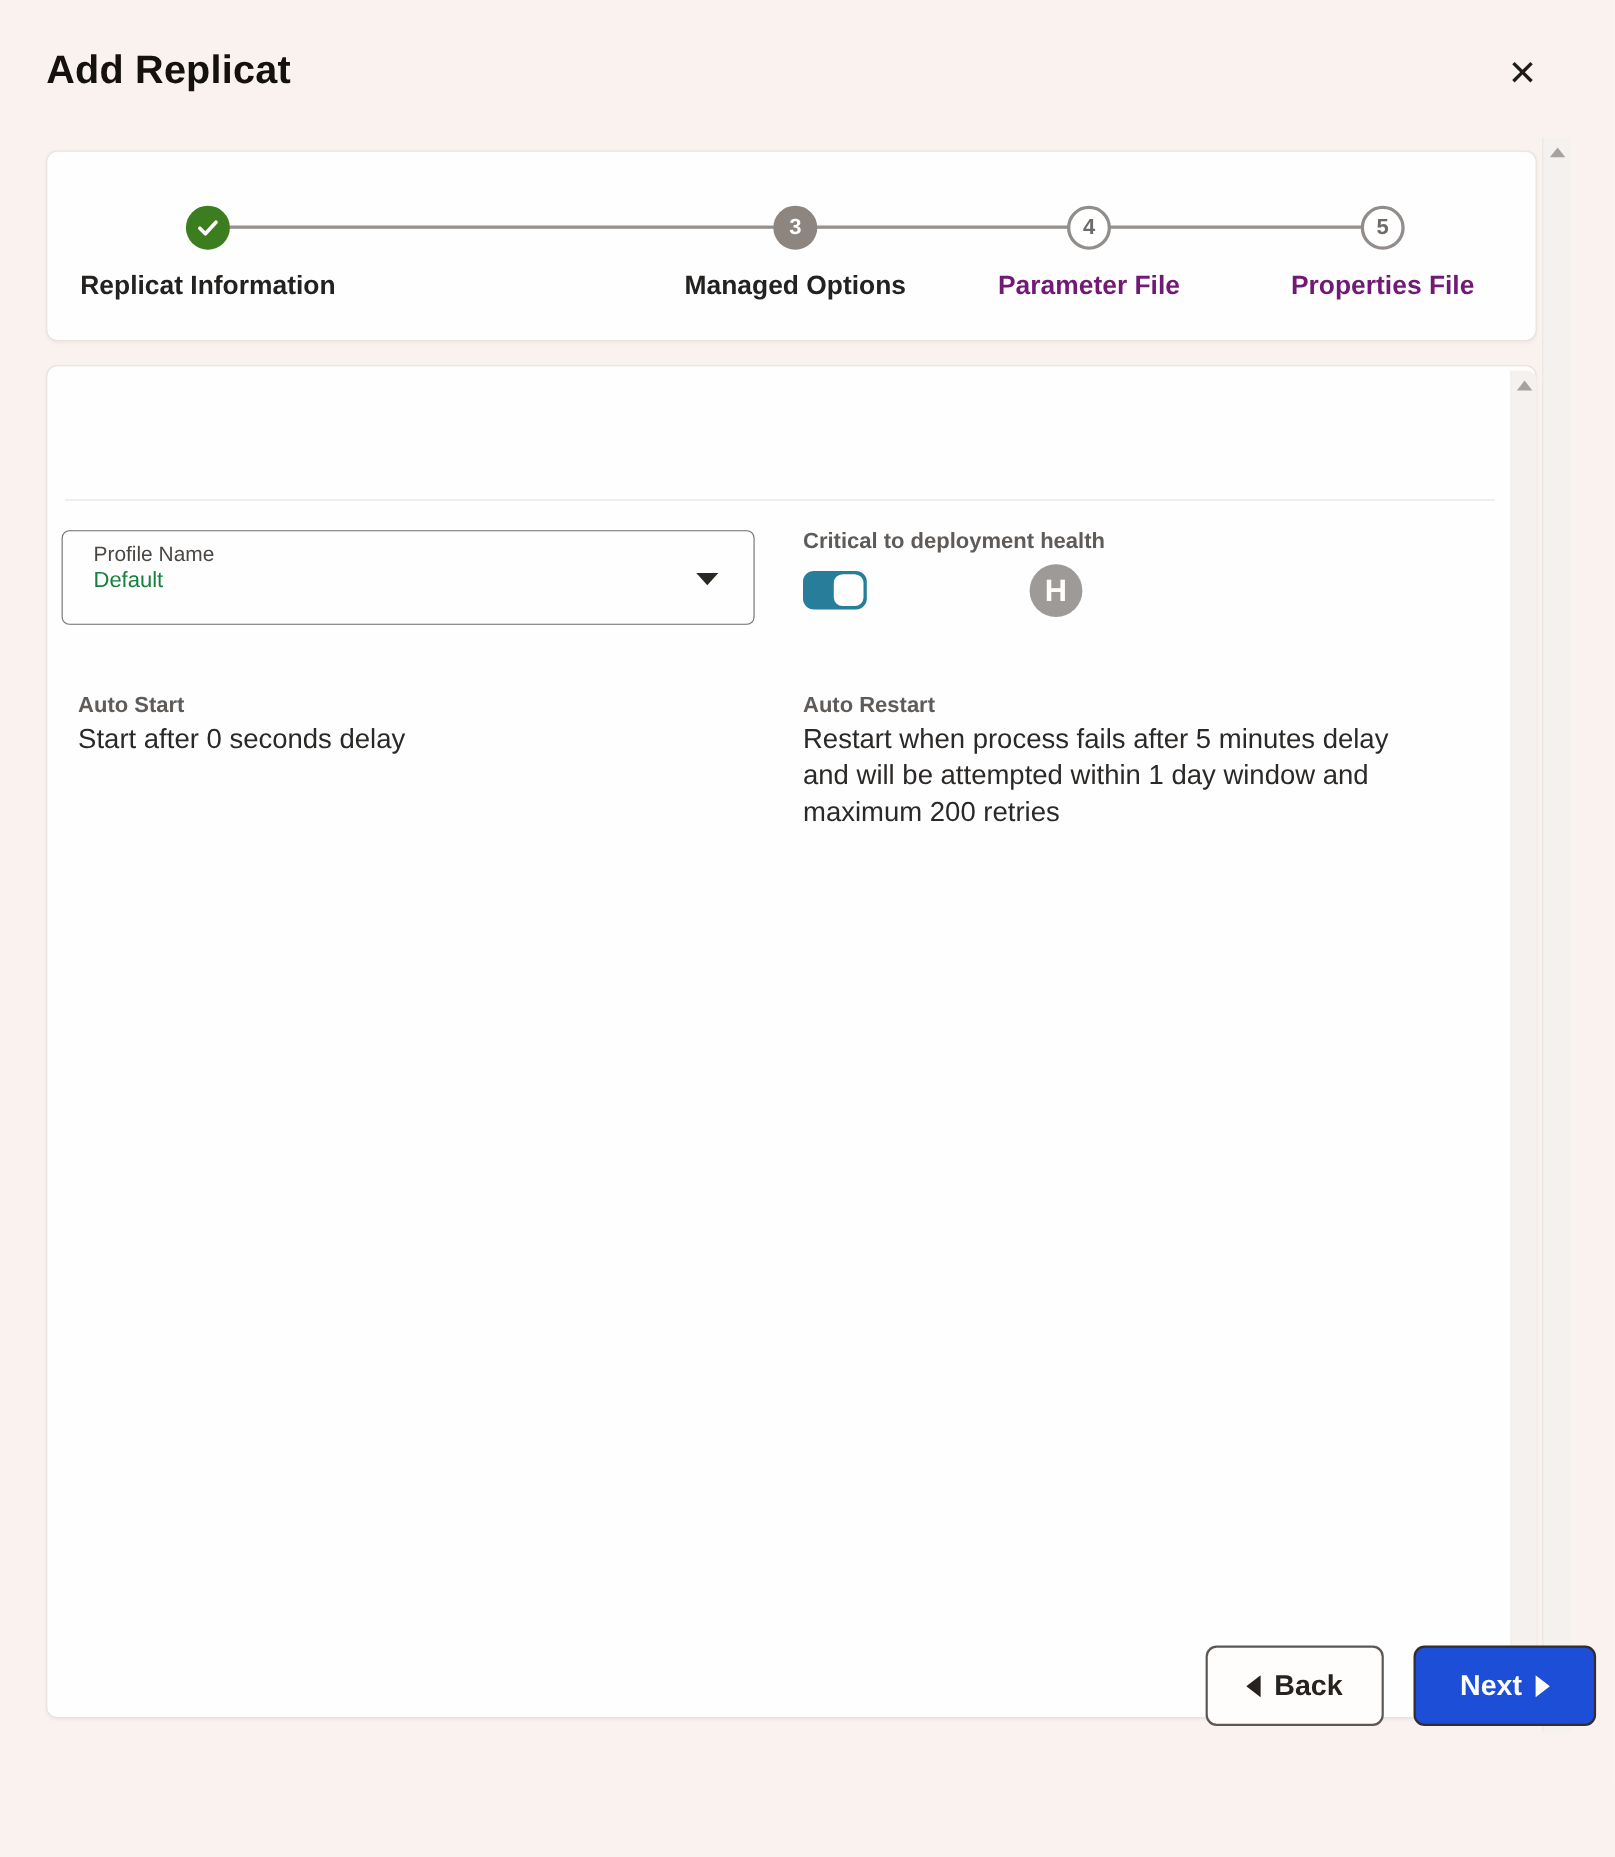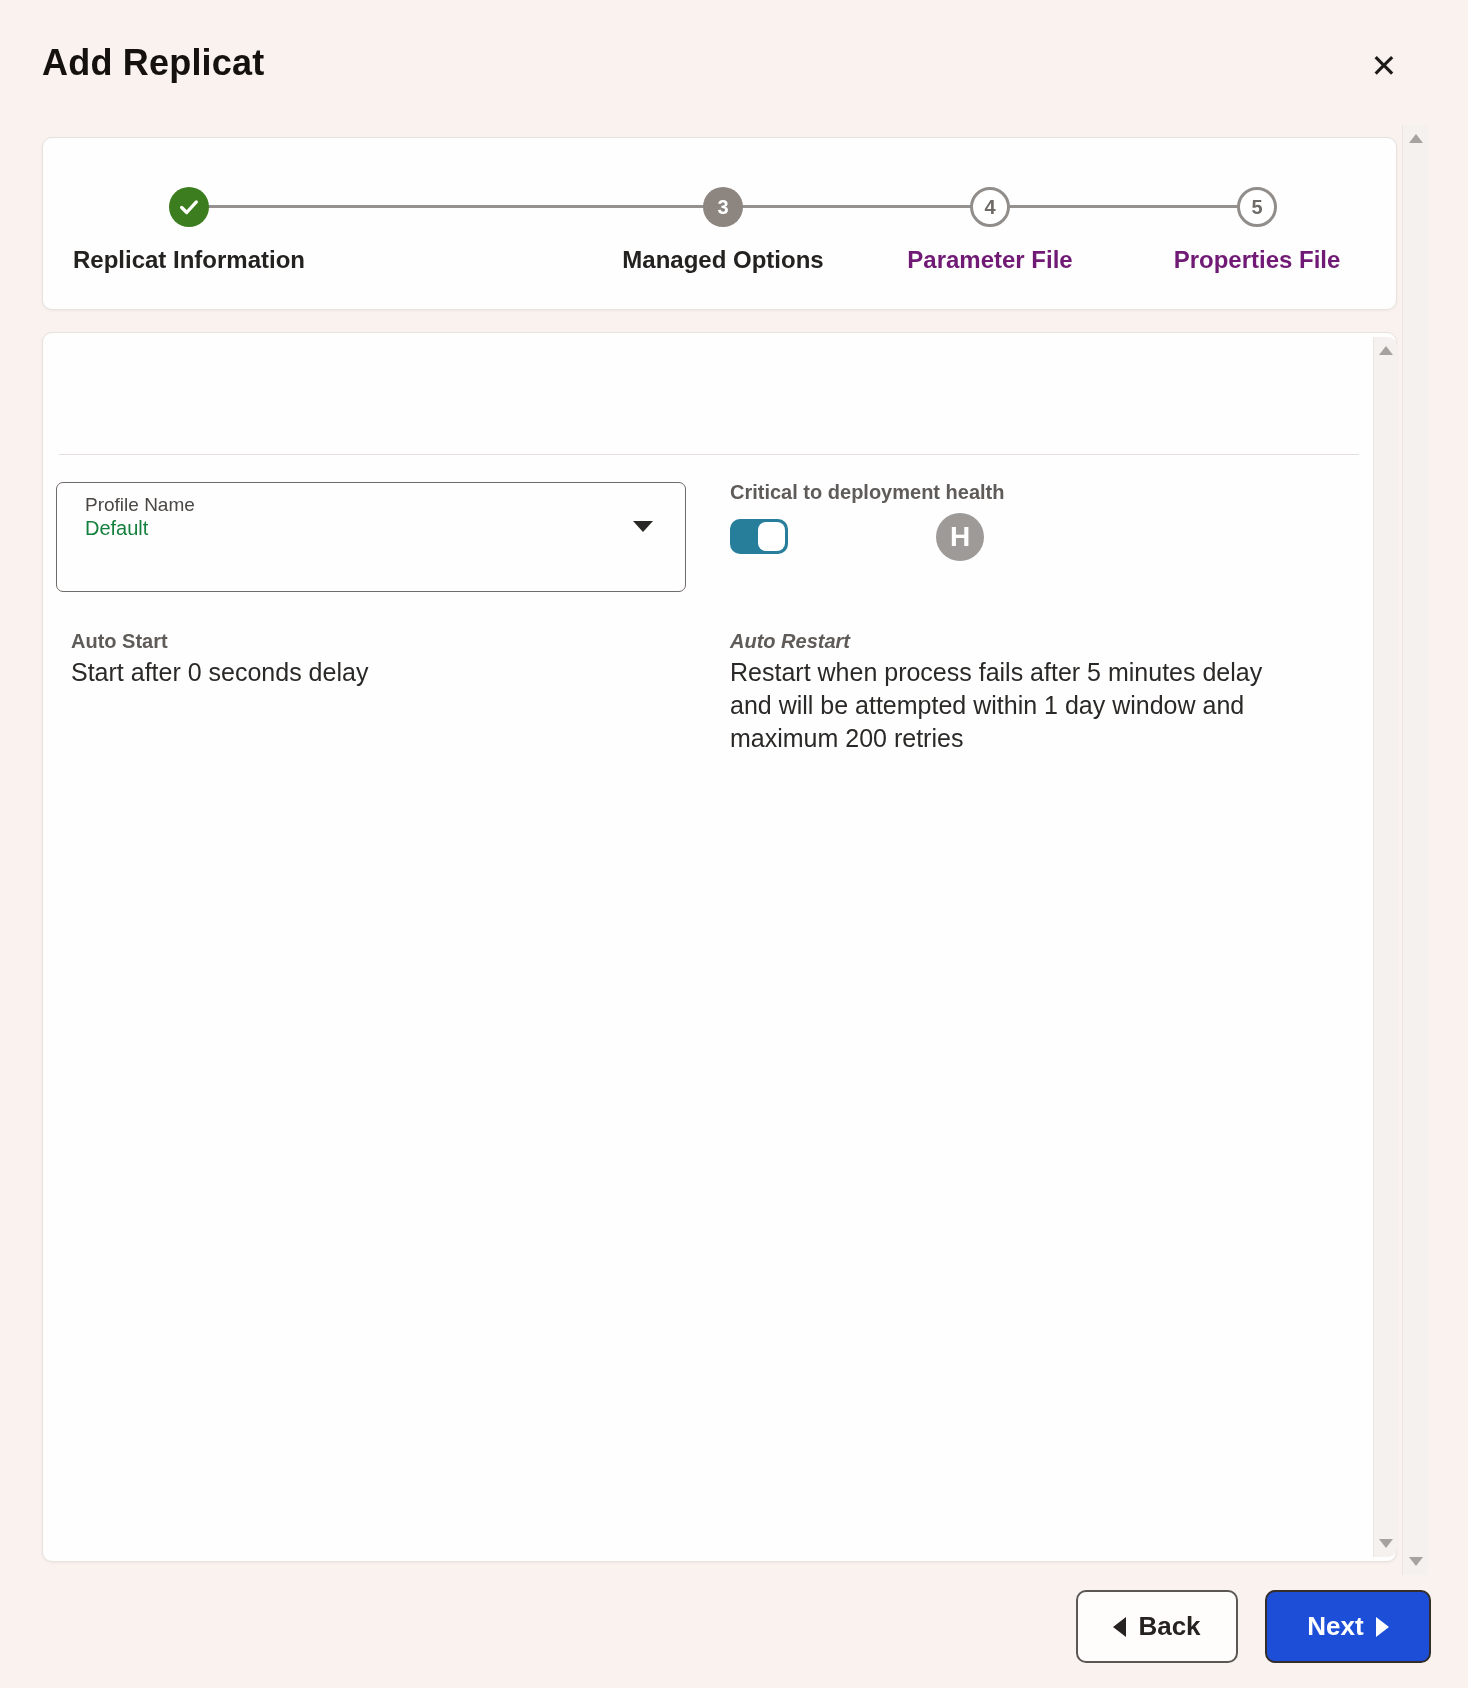--- a/index.html
+++ b/index.html
@@ -57,21 +57,21 @@
 
   
   .intro {
     position:absolute; left:28px; top:14px; width:1195px;
     font-size:25px; line-height:36px; color:#1c1c1c;
   }
   .divider {
     position:absolute; left:16px; top:121px; width:1300px; height:1px; background:#e3dedb;
   }
   .profile-select {
-    position:absolute; left:13px; top:149px; width:630px; height:110px;
+    position:absolute; left:13px; top:149px; width:630px; height:86px;
     border:1px solid #6f6b68; border-radius:7px; background:#fffefe; cursor:pointer;text-align:right;
   }
   .profile-select .field-label {
     position:absolute; left:28px; top:11px; font-size:19px; color:#4a4745;
   }
   .profile-select .field-value {
     position:absolute; left:28px; top:34px; font-size:20px; color:#15803d;
   }
   .select-caret {
     position:absolute; right:32px; top:38px; width:0; height:0;
@@ -92,44 +92,44 @@
   }
   .h-badge {
     position:absolute; left:893px; top:180px; width:48px; height:48px;
     border-radius:50%; background:#9e9a97; color:#ffffff;
     display:flex; align-items:center; justify-content:center;
     font-size:28px; font-weight:bold; cursor:pointer;
   }
 
   .autostart-label   { position:absolute; left:28px;  top:297px; }
   .autostart-desc    { position:absolute; left:28px;  top:323px; font-size:25px; line-height:33px; color:#2a2927; }
-  .autorestart-label { position:absolute; left:687px; top:297px;font-style:italic; }
+  .autorestart-label { position:absolute; left:687px; top:297px; }
   .autorestart-desc  { position:absolute; left:687px; top:323px; width:560px;
                        font-size:25px; line-height:33px; color:#2a2927; }
 
   
   .scrollbar {
     position:absolute; background:#f5f1ee; border-left:1px solid #eae5e1;
   }
   .sb-inner { left:1330px; top:4px; width:24px; height:1220px; border-radius:0 9px 9px 0; }
   .sb-outer { left:1402px; top:125px; width:26px; height:1450px; }
   .sb-arrow-up, .sb-arrow-down {
     position:absolute; left:50%; transform:translateX(-50%);
     width:0; height:0; border-left:7px solid transparent; border-right:7px solid transparent;
     cursor:pointer;
   }
   .sb-arrow-up   { top:9px;    border-bottom:9px solid #a6a29f; }
   .sb-arrow-down { bottom:9px; border-top:9px solid #a6a29f; }
 
   
   .btn {
-    position:absolute; top:1590px; height:73px; border-radius:10px;
+    position:absolute; top:1496px; height:73px; border-radius:10px;
     display:flex; align-items:center; justify-content:center; gap:12px;
     font-family:"Liberation Sans", sans-serif;
-    font-size:26px; font-weight:bold; cursor:pointer;
+    font-size:26px; font-weight:bold; cursor:pointer;margin-left:20px;
   }
   .btn-back {
     left:1076px; width:162px;
     background:#fffdfc; border:2px solid #5b5754; color:#262220;
   }
   .btn-next {
     left:1265px; width:166px;
     background:#1d4ed8; border:2px solid #332d2b; color:#ffffff;
   }
   .tri-left {

